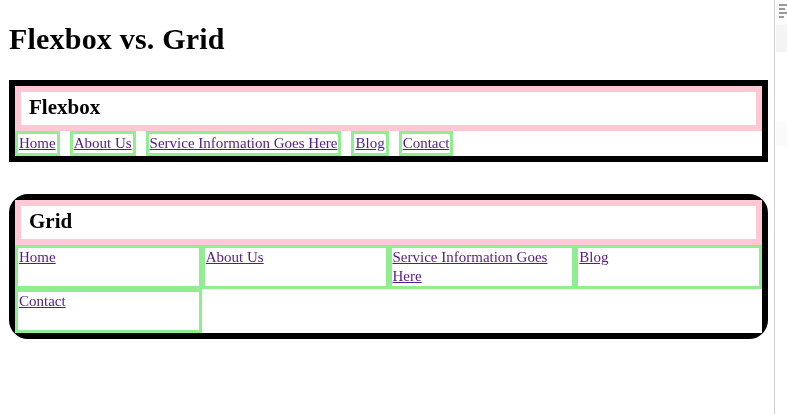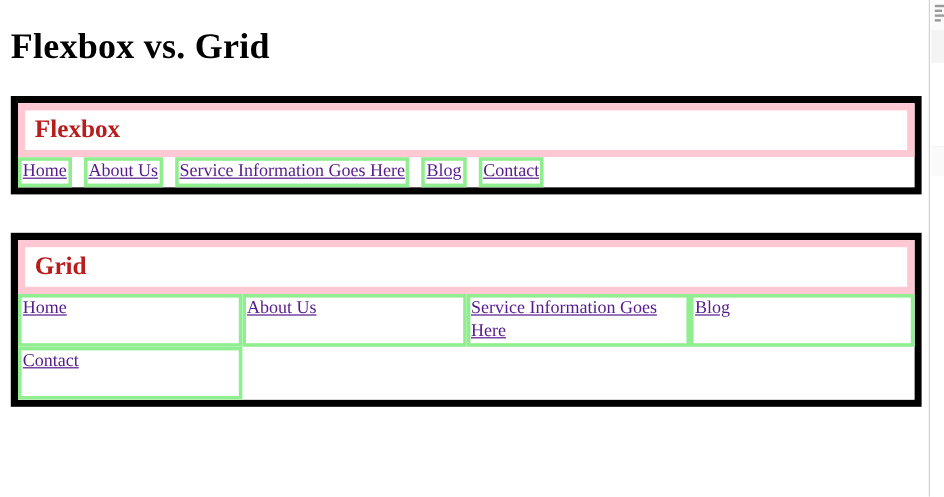--- a/index.html
+++ b/index.html
@@ -43,36 +43,37 @@
     margin: 0 0 0 9px;
     box-sizing: border-box;
   }
   #flexbox-demo {
     width: 759px;
     margin-top: 24px;
   }
   #grid-demo {
     width: 759px;
     margin-top: 32px;
+    border-radius: 19px;
   }
 
   
   .demo-header {
     border: 6px solid #ffc8d3;
     background: #ffffff;
     box-sizing: border-box;
     padding: 1px 0 4px 0;
   }
   .demo-header h2 {
     margin: 0;
     padding: 0 0 0 8px;
     font-size: 21px;
     line-height: 28px;
     font-weight: bold;
-    color: #b91c1c;
+    color: #000000;
     font-family: "Liberation Serif", "DejaVu Serif", serif;
   }
 
   
   .flex-nav {
     display: flex;
     flex-direction: row;
     flex-wrap: wrap;
     align-items: flex-start;
     background: #ffffff;

